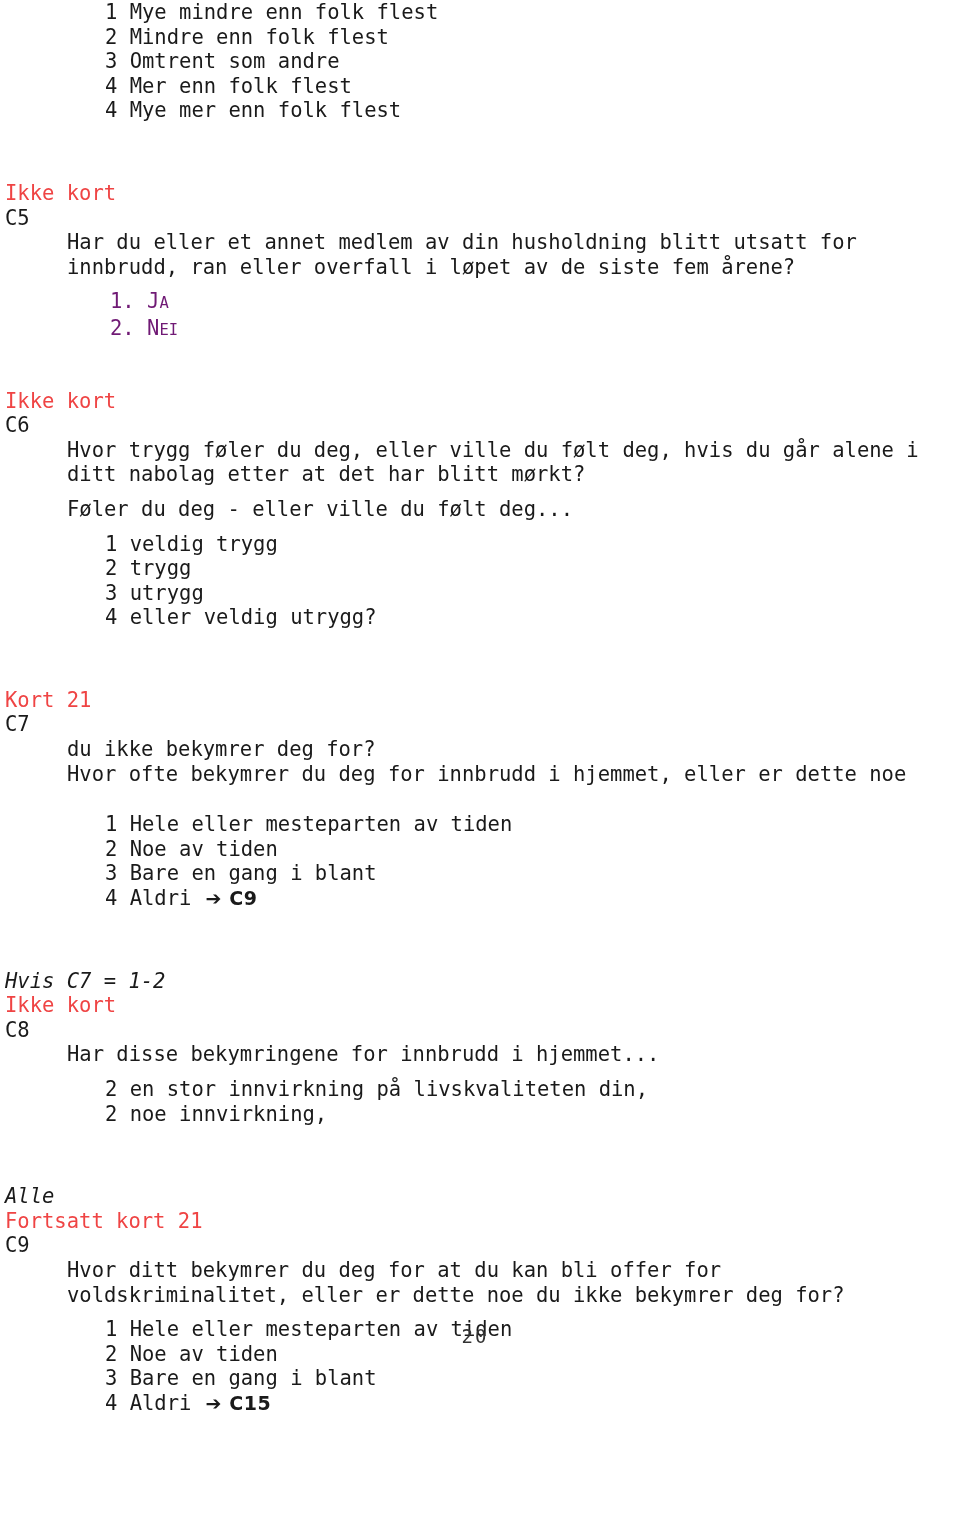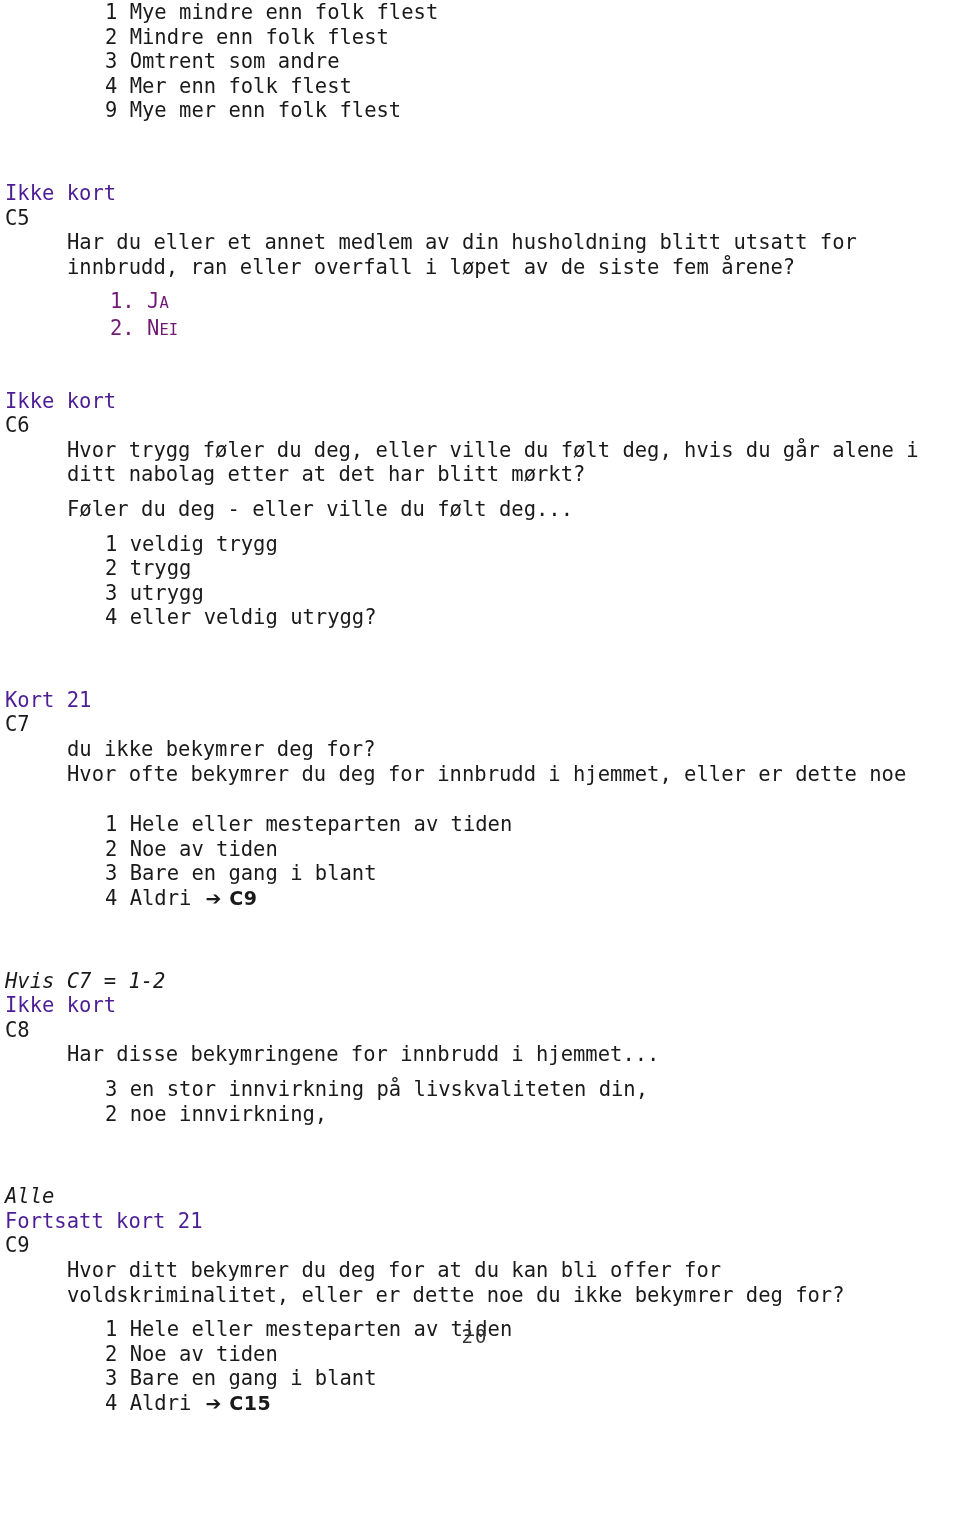--- a/index.html
+++ b/index.html
@@ -31,21 +31,21 @@
     white-space: pre;
   }
 
   
   .ind-0  { margin-left: 5px; }    
   .ind-q  { margin-left: 67px; }   
   .ind-o  { margin-left: 105px; }  
   .ind-o2 { margin-left: 110px; }  
 
   .pink {
-    color: #4c1d95;
+    color: #ef4444;
   }
   .green {
     color: #701a75;
   }
   .italic {
     font-style: italic;
   }
 
   
   .smallcap-first { font-size: 20.5px; }
@@ -85,21 +85,21 @@
 </head>
 <body>
 
 <div class="page">
 
   <div>
     <div class="mono ind-o">1 Mye mindre enn folk flest</div>
     <div class="mono ind-o">2 Mindre enn folk flest</div>
     <div class="mono ind-o">3 Omtrent som andre</div>
     <div class="mono ind-o">4 Mer enn folk flest</div>
-    <div class="mono ind-o">9 Mye mer enn folk flest</div>
+    <div class="mono ind-o">4 Mye mer enn folk flest</div>
   </div>
 
   <div class="spacer-xl"></div>
 
   <div>
     <div class="mono ind-0 pink">Ikke kort</div>
     <div class="mono ind-0">C5</div>
     <div class="mono ind-q">Har du eller et annet medlem av din husholdning blitt utsatt for</div>
     <div class="mono ind-q">innbrudd, ran eller overfall i løpet av de siste fem årene?</div>
     <div class="spacer-sm"></div>
@@ -138,21 +138,21 @@
   </div>
 
   <div class="spacer-xl"></div>
 
   <div>
     <div class="mono ind-0 italic">Hvis C7 = 1-2</div>
     <div class="mono ind-0 pink">Ikke kort</div>
     <div class="mono ind-0">C8</div>
     <div class="mono ind-q">Har disse bekymringene for innbrudd i hjemmet...</div>
     <div class="spacer-sm"></div>
-    <div class="mono ind-o">3 en stor innvirkning på livskvaliteten din,</div>
+    <div class="mono ind-o">2 en stor innvirkning på livskvaliteten din,</div>
     <div class="mono ind-o">2 noe innvirkning,</div>
   </div>
 
   <div class="spacer-xl"></div>
 
   <div>
     <div class="mono ind-0 italic">Alle</div>
     <div class="mono ind-0 pink">Fortsatt kort 21</div>
     <div class="mono ind-0">C9</div>
     <div class="mono ind-q">Hvor ditt bekymrer du deg for at du kan bli offer for</div>

